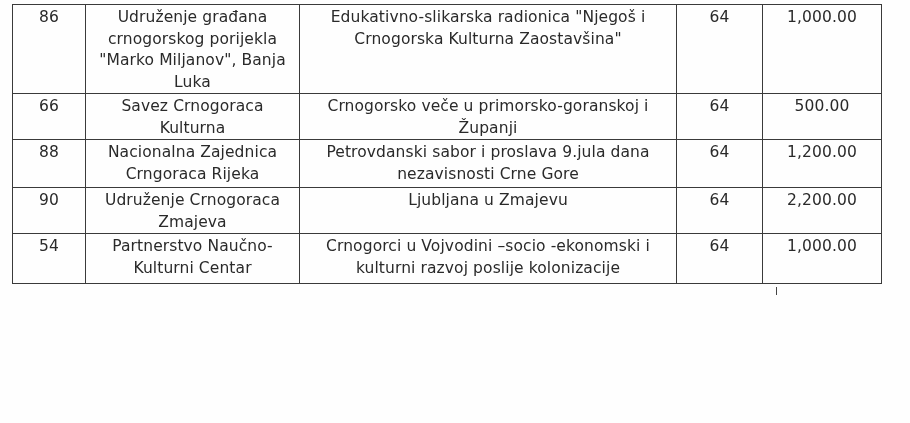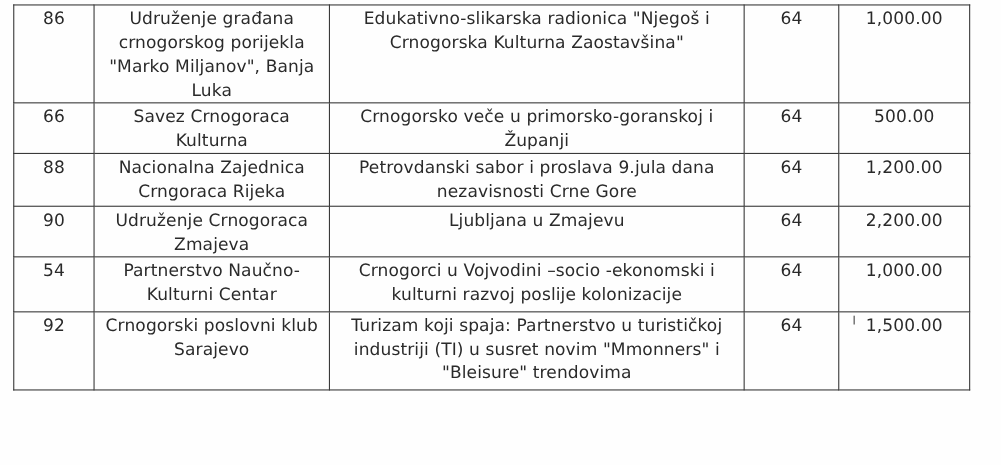--- a/index.html
+++ b/index.html
@@ -71,23 +71,16 @@
         <td>64</td>
         <td class="amt">2,200.00</td>
       </tr>
       <tr style="height:50px">
         <td class="num">54</td>
         <td>Partnerstvo Naučno-Kulturni Centar</td>
         <td>Crnogorci u Vojvodini –socio -ekonomski i kulturni razvoj poslije kolonizacije</td>
         <td>64</td>
         <td class="amt">1,000.00</td>
       </tr>
-      <tr style="height:71px">
-        <td class="num">92</td>
-        <td>Crnogorski poslovni klub Sarajevo</td>
-        <td>Turizam koji spaja: Partnerstvo u turističkoj industriji (TI) u susret novim "Mmonners" i "Bleisure" trendovima</td>
-        <td>64</td>
-        <td class="amt">1,500.00</td>
-      </tr>
     </tbody>
   </table>
   <div class="mark"></div>
 </div>
 
 </body></html>

